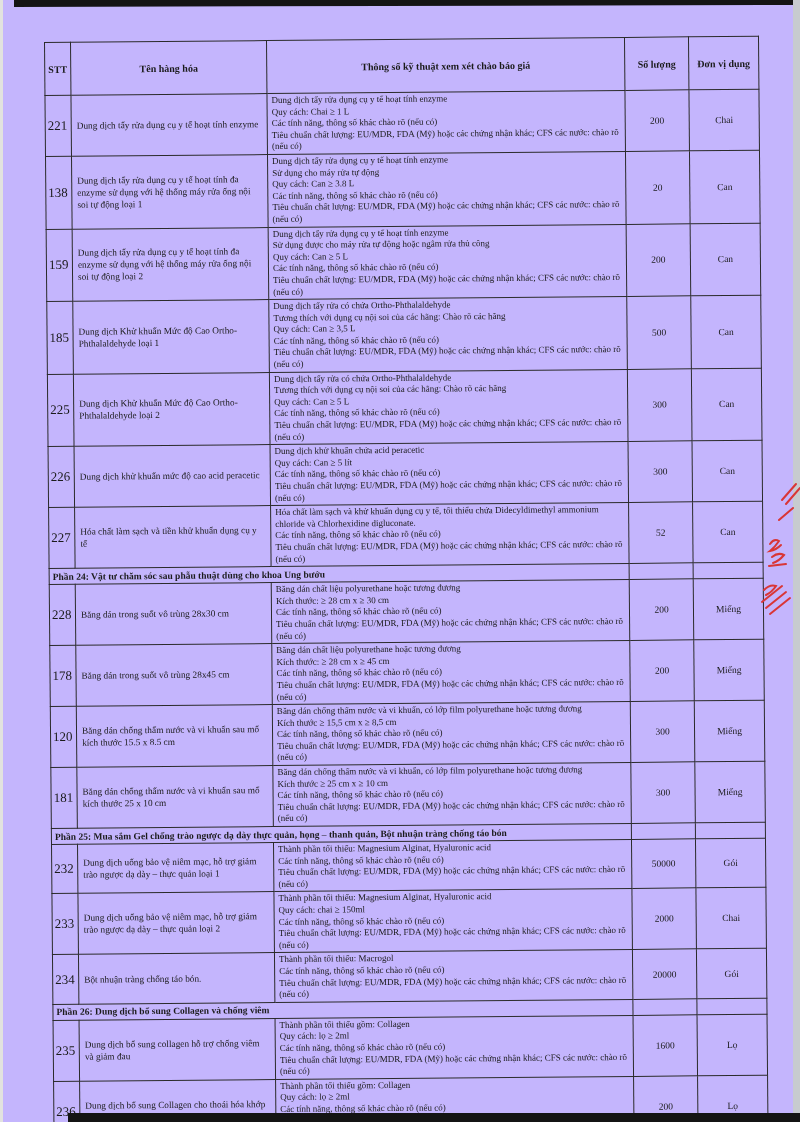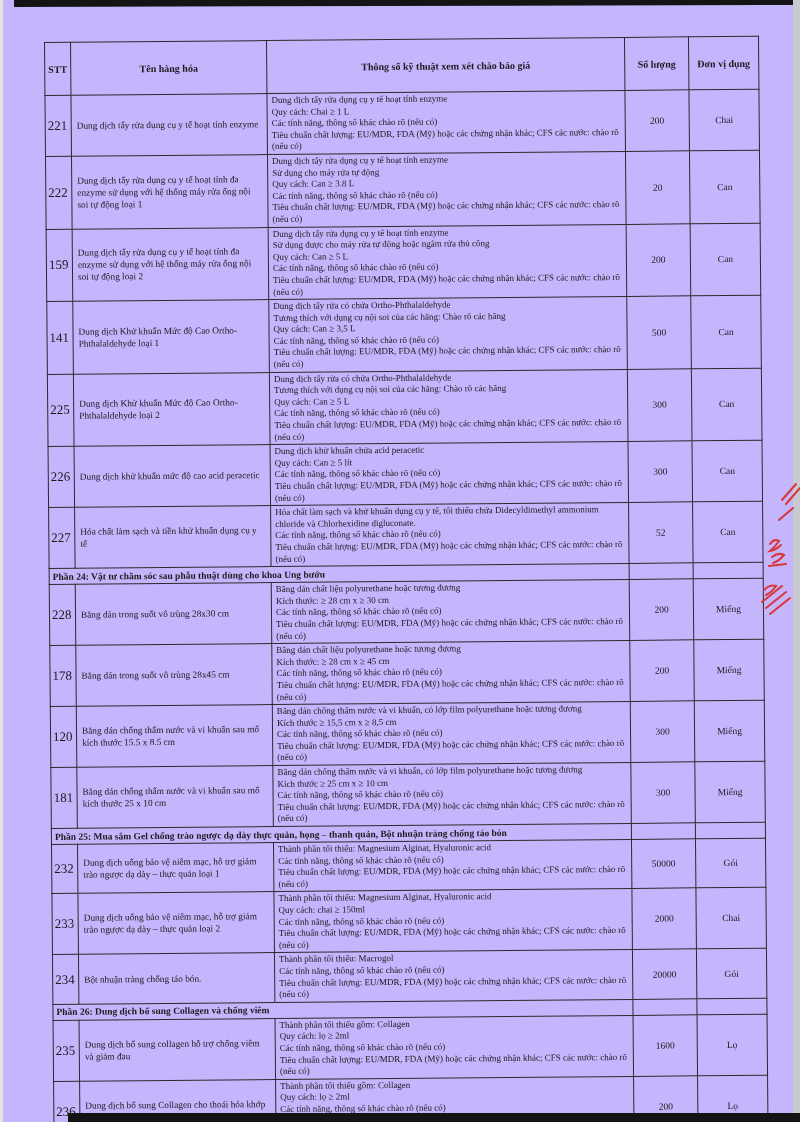--- a/index.html
+++ b/index.html
@@ -114,21 +114,21 @@
             <td class="td-spec">
               <div class="spec-line">Dung dịch tẩy rửa dụng cụ y tế hoạt tính enzyme</div>
               <div class="spec-line">Quy cách: Chai ≥ 1 L</div>
               <div class="spec-line">Các tính năng, thông số khác chào rõ (nếu có)</div>
               <div class="spec-line">Tiêu chuẩn chất lượng: EU/MDR, FDA (Mỹ) hoặc các chứng nhận khác; CFS các nước: chào rõ (nếu có)</div>
             </td>
             <td class="td-qty">200</td>
             <td class="td-unit">Chai</td>
           </tr>
           <tr>
-            <td class="td-stt">222</td>
+            <td class="td-stt">138</td>
             <td class="td-name">Dung dịch tẩy rửa dụng cụ y tế hoạt tính đa enzyme sử dụng với hệ thống máy rửa ống nội soi tự động loại 1</td>
             <td class="td-spec">
               <div class="spec-line">Dung dịch tẩy rửa dụng cụ y tế hoạt tính enzyme</div>
               <div class="spec-line">Sử dụng cho máy rửa tự động</div>
               <div class="spec-line">Quy cách: Can ≥ 3.8 L</div>
               <div class="spec-line">Các tính năng, thông số khác chào rõ (nếu có)</div>
               <div class="spec-line">Tiêu chuẩn chất lượng: EU/MDR, FDA (Mỹ) hoặc các chứng nhận khác; CFS các nước: chào rõ (nếu có)</div>
             </td>
             <td class="td-qty">20</td>
             <td class="td-unit">Can</td>
@@ -140,21 +140,21 @@
               <div class="spec-line">Dung dịch tẩy rửa dụng cụ y tế hoạt tính enzyme</div>
               <div class="spec-line">Sử dụng được cho máy rửa tự động hoặc ngâm rửa thủ công</div>
               <div class="spec-line">Quy cách: Can ≥ 5 L</div>
               <div class="spec-line">Các tính năng, thông số khác chào rõ (nếu có)</div>
               <div class="spec-line">Tiêu chuẩn chất lượng: EU/MDR, FDA (Mỹ) hoặc các chứng nhận khác; CFS các nước: chào rõ (nếu có)</div>
             </td>
             <td class="td-qty">200</td>
             <td class="td-unit">Can</td>
           </tr>
           <tr>
-            <td class="td-stt">141</td>
+            <td class="td-stt">185</td>
             <td class="td-name">Dung dịch Khử khuẩn Mức độ Cao Ortho-Phthalaldehyde loại 1</td>
             <td class="td-spec">
               <div class="spec-line">Dung dịch tẩy rửa có chứa Ortho-Phthalaldehyde</div>
               <div class="spec-line">Tương thích với dụng cụ nội soi của các hãng: Chào rõ các hãng</div>
               <div class="spec-line">Quy cách: Can ≥ 3,5 L</div>
               <div class="spec-line">Các tính năng, thông số khác chào rõ (nếu có)</div>
               <div class="spec-line">Tiêu chuẩn chất lượng: EU/MDR, FDA (Mỹ) hoặc các chứng nhận khác; CFS các nước: chào rõ (nếu có)</div>
             </td>
             <td class="td-qty">500</td>
             <td class="td-unit">Can</td>

